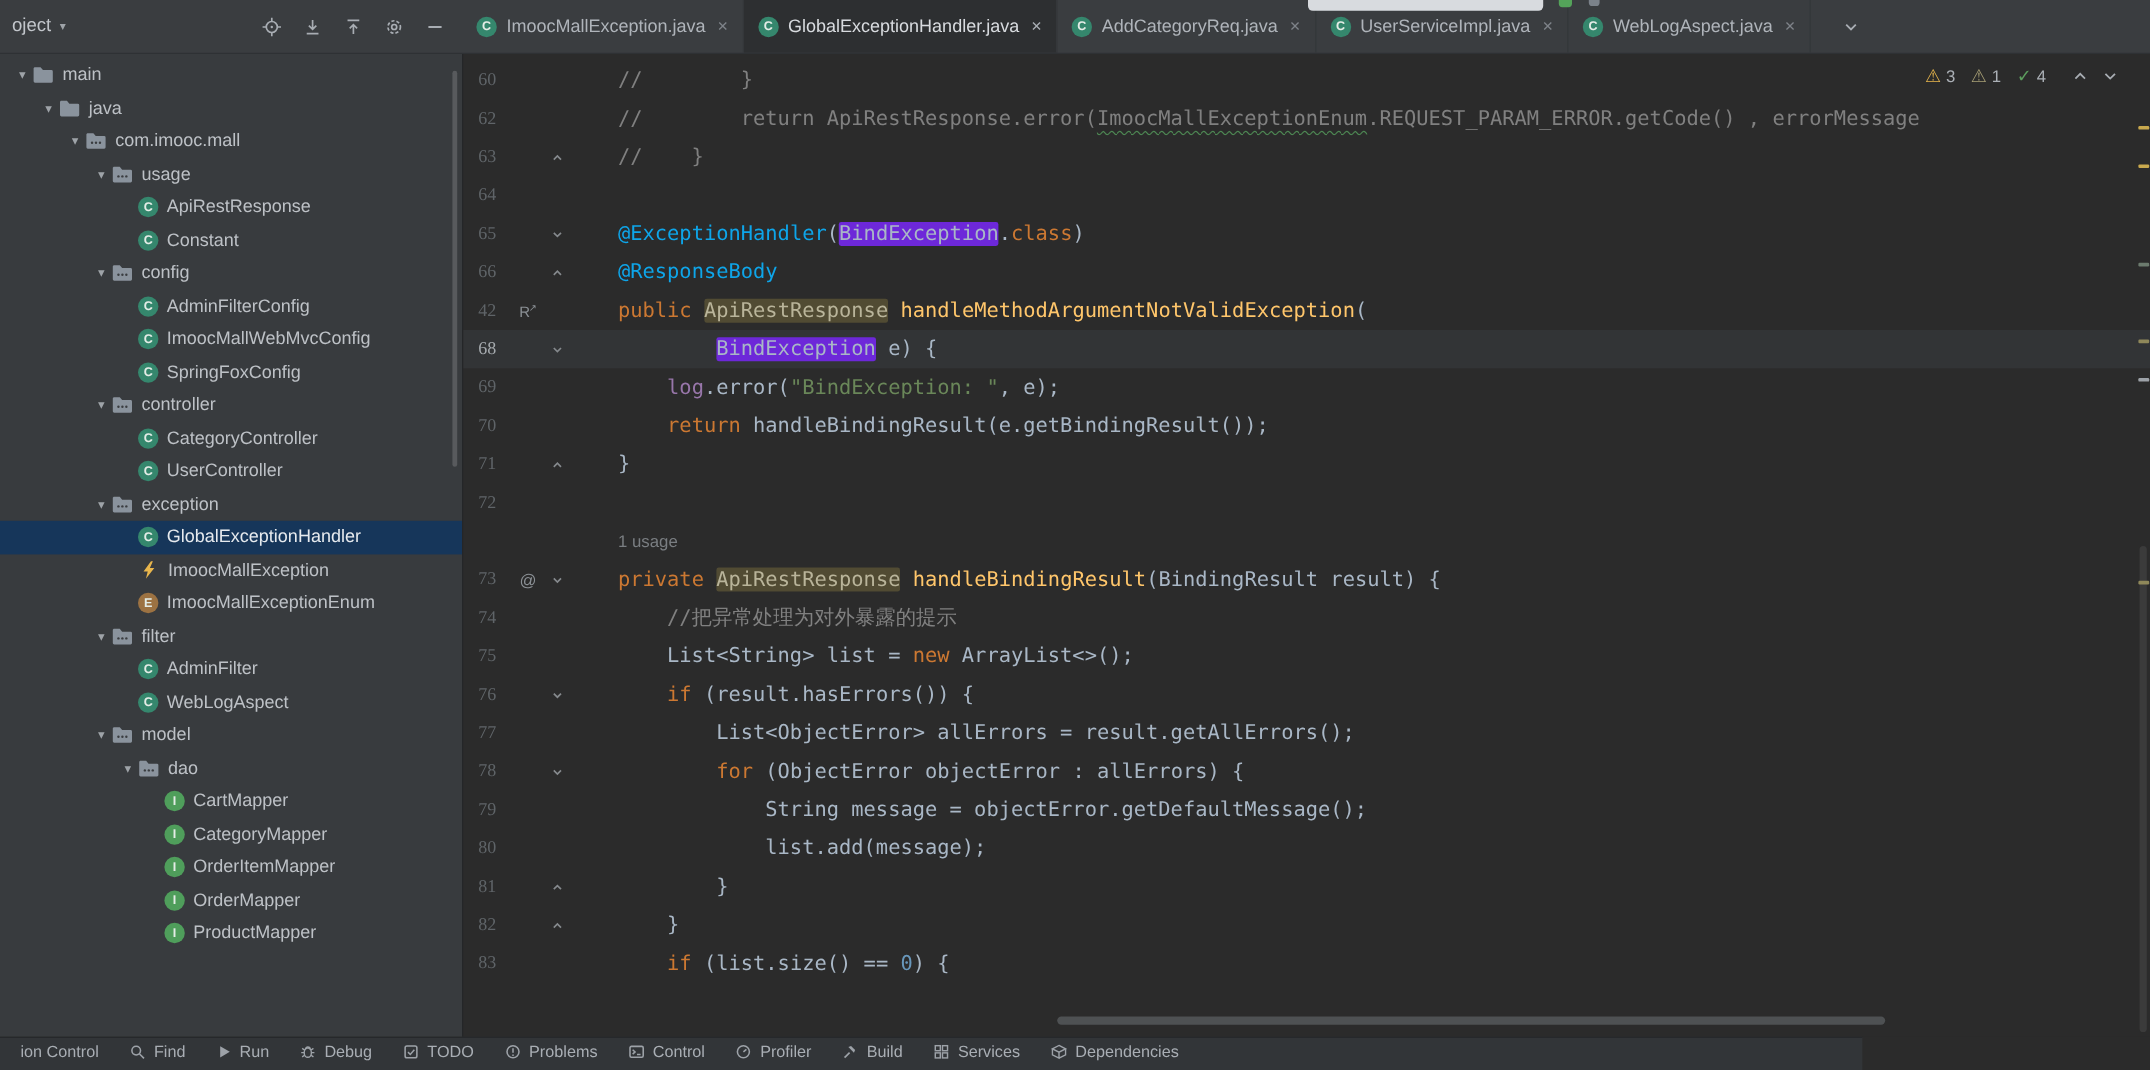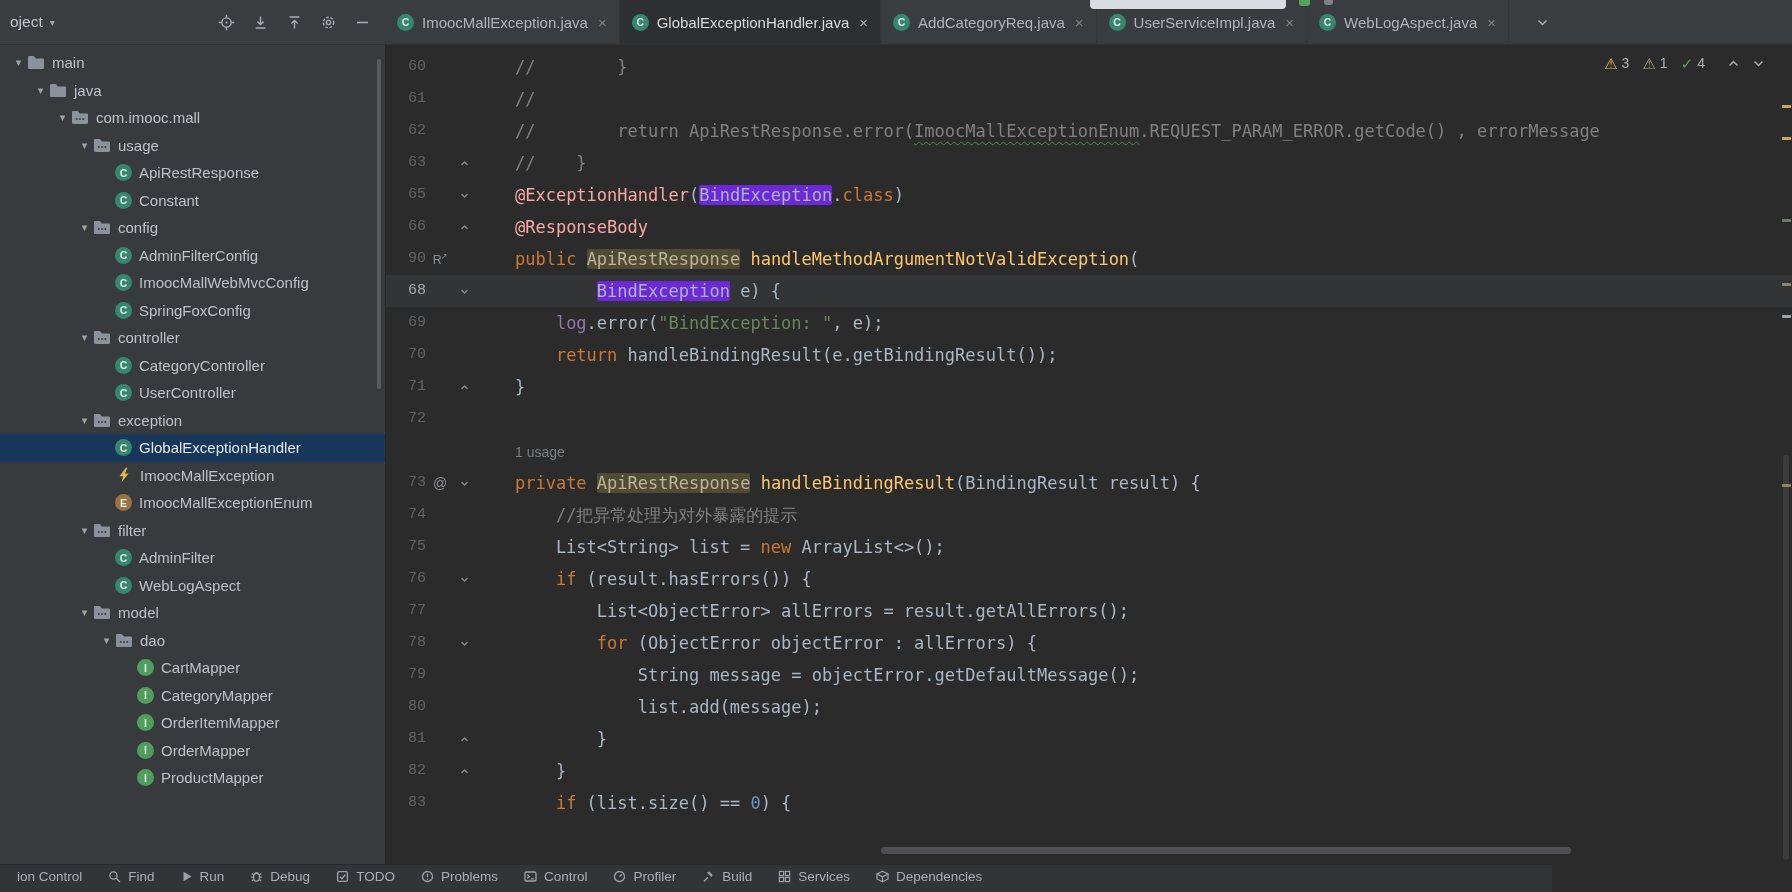--- a/index.html
+++ b/index.html
@@ -35,32 +35,32 @@
   .tarrow{width:17px;flex:none;text-align:center;color:#9EA3A8;font-size:11px}
   .tico,.tico-l{margin-right:7px}
   .tico{width:18px;height:16px;flex:none;display:inline-flex;align-items:center;justify-content:center}
   .tree-scroll{position:absolute;right:4px;top:14px;width:4px;height:330px;background:rgba(255,255,255,.16);border-radius:2px}
 
   
   .editor{position:absolute;left:385px;top:45px;right:0;bottom:28px;background:#2B2B2B;overflow:hidden;border-left:1px solid #242628}
   .code{position:absolute;left:0;top:6px;right:0;font-family:"DejaVu Sans Mono",monospace;font-size:17px}
   .crow{display:flex;height:32px;line-height:32px}
   .crow.cur{background:#323436}
-  .lnum{width:40px;text-align:right;color:#5F6468;font-size:15px;flex:none;font-family:Liberation Mono, monospace}
+  .lnum{width:40px;text-align:center;color:#5F6468;font-size:15px;flex:none;font-family:Liberation Serif, serif}
   .crow.cur .lnum{color:#A5AAAE}
   .gslot{width:28px;flex:none;display:flex;align-items:center;justify-content:center}
   .fslot{width:20px;flex:none;display:flex;align-items:center;justify-content:center}
   .ccontent{flex:1;white-space:pre;color:#A9B7C6;overflow:hidden}
   .gmark{color:#8B9095;font-size:12.5px;font-family:"Liberation Sans",sans-serif}
   .gmark i{font-style:normal;font-size:8px;vertical-align:super;margin-left:-1px}
   .gat{font-size:14px}
 
   .tk-p{color:#A9B7C6}
   .tk-k{color:#CC7832}
-  .tk-a{color:#fca5a5}
+  .tk-a{color:#0ea5e9}
   .tk-c{color:#808080}
   .tk-cw{color:#808080;text-decoration:underline;text-decoration-style:wavy;text-decoration-color:#4C8752;text-decoration-thickness:1px;text-underline-offset:4px}
   .tk-s{color:#6A8759}
   .tk-m{color:#FFC66B}
   .tk-f{color:#9876AA;}
   .tk-n{color:#6897BB}
   .tk-hg{color:#A9B7C6;background:#6d28d9;border-radius:2px}
   .tk-ht{color:#B9B49A;background:#514B33;border-radius:2px}
   .tk-il{color:#7A7E82;font-size:14px;font-family:"Liberation Sans",sans-serif}
 
@@ -371,63 +371,63 @@
 
 <div class="editor">
   <div class="code">
       <div class="crow">
         <span class="lnum">60</span>
         <span class="gslot"></span>
         <span class="fslot"></span>
         <span class="ccontent"><span class="tk-c">    //        }</span></span>
       </div>
       <div class="crow">
-        <span class="lnum">61</span>
-        <span class="gslot"></span>
-        <span class="fslot"></span>
-        <span class="ccontent"><span class="tk-c">    //</span></span>
-      </div>
-      <div class="crow">
         <span class="lnum">62</span>
         <span class="gslot"></span>
         <span class="fslot"></span>
         <span class="ccontent"><span class="tk-c">    //        return ApiRestResponse.error(</span><span class="tk-cw">ImoocMallExceptionEnum</span><span class="tk-c">.REQUEST_PARAM_ERROR.getCode() , errorMessage</span></span>
       </div>
       <div class="crow">
         <span class="lnum">63</span>
         <span class="gslot"></span>
         <span class="fslot">
           <svg width="11" height="11" viewBox="0 0 11 11" fill="none" stroke="#85898D" stroke-width="1.4">
             <path d="M2.5 7l3-3 3 3"></path>
           </svg>
         </span>
         <span class="ccontent"><span class="tk-c">    //    }</span></span>
       </div>
       <div class="crow">
+        <span class="lnum">64</span>
+        <span class="gslot"></span>
+        <span class="fslot"></span>
+        <span class="ccontent"></span>
+      </div>
+      <div class="crow">
         <span class="lnum">65</span>
         <span class="gslot"></span>
         <span class="fslot">
           <svg width="11" height="11" viewBox="0 0 11 11" fill="none" stroke="#85898D" stroke-width="1.4">
             <path d="M2.5 4l3 3 3-3"></path>
           </svg>
         </span>
         <span class="ccontent"><span class="tk-p">    </span><span class="tk-a">@ExceptionHandler</span><span class="tk-p">(</span><span class="tk-hg">BindException</span><span class="tk-p">.</span><span class="tk-k">class</span><span class="tk-p">)</span></span>
       </div>
       <div class="crow">
         <span class="lnum">66</span>
         <span class="gslot"></span>
         <span class="fslot">
           <svg width="11" height="11" viewBox="0 0 11 11" fill="none" stroke="#85898D" stroke-width="1.4">
             <path d="M2.5 7l3-3 3 3"></path>
           </svg>
         </span>
         <span class="ccontent"><span class="tk-p">    </span><span class="tk-a">@ResponseBody</span></span>
       </div>
       <div class="crow">
-        <span class="lnum">90</span>
+        <span class="lnum">42</span>
         <span class="gslot">
           <span class="gmark">R<i>↗</i></span>
         </span>
         <span class="fslot"></span>
         <span class="ccontent"><span class="tk-p">    </span><span class="tk-k">public</span><span class="tk-p"> </span><span class="tk-ht">ApiRestResponse</span><span class="tk-p"> </span><span class="tk-m">handleMethodArgumentNotValidException</span><span class="tk-p">(</span></span>
       </div>
       <div class="crow cur">
         <span class="lnum">68</span>
         <span class="gslot"></span>
         <span class="fslot">

